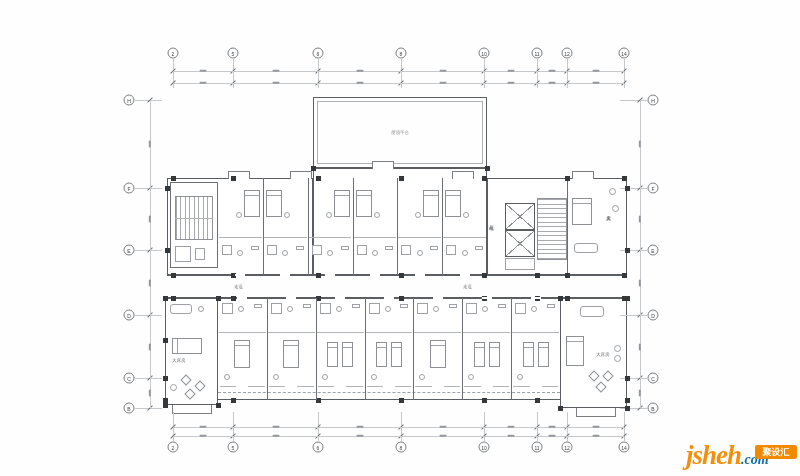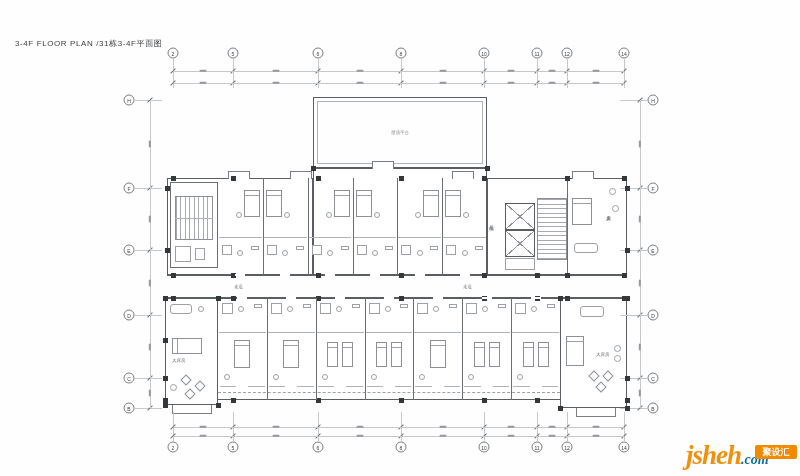--- a/index.html
+++ b/index.html
@@ -44,21 +44,20 @@
   .terrace .inner{position:absolute;left:3px;top:3px;right:3px;bottom:3px;border:1px solid #aeb2b6;}
   .terrace .lbl{position:absolute;left:0;right:0;top:32px;text-align:center;font-size:4.5px;color:#85898d;}
   .wing{position:absolute;border:1px solid #5a5e62;box-sizing:border-box;background:#fff;}
   .bay-bump{position:absolute;border:1px solid #7a7e82;border-bottom:none;box-sizing:border-box;background:#fff;}
 </style>
 </head>
 <body>
 
 <div class="canvas" id="plan">
 
-  <div class="title">3-4F FLOOR PLAN /31栋3-4F平面图</div>
 
   <div class="terrace">
     <div class="inner"></div>
     <div class="lbl">屋顶平台</div>
   </div>
 
   <div class="wing" style="left:167px;top:178px;width:146px;height:97px;"></div>
   <div class="wing" style="left:313px;top:168px;width:174px;height:107px;"></div>
   <div class="wing" style="left:487px;top:178px;width:140px;height:97px;"></div>
 

